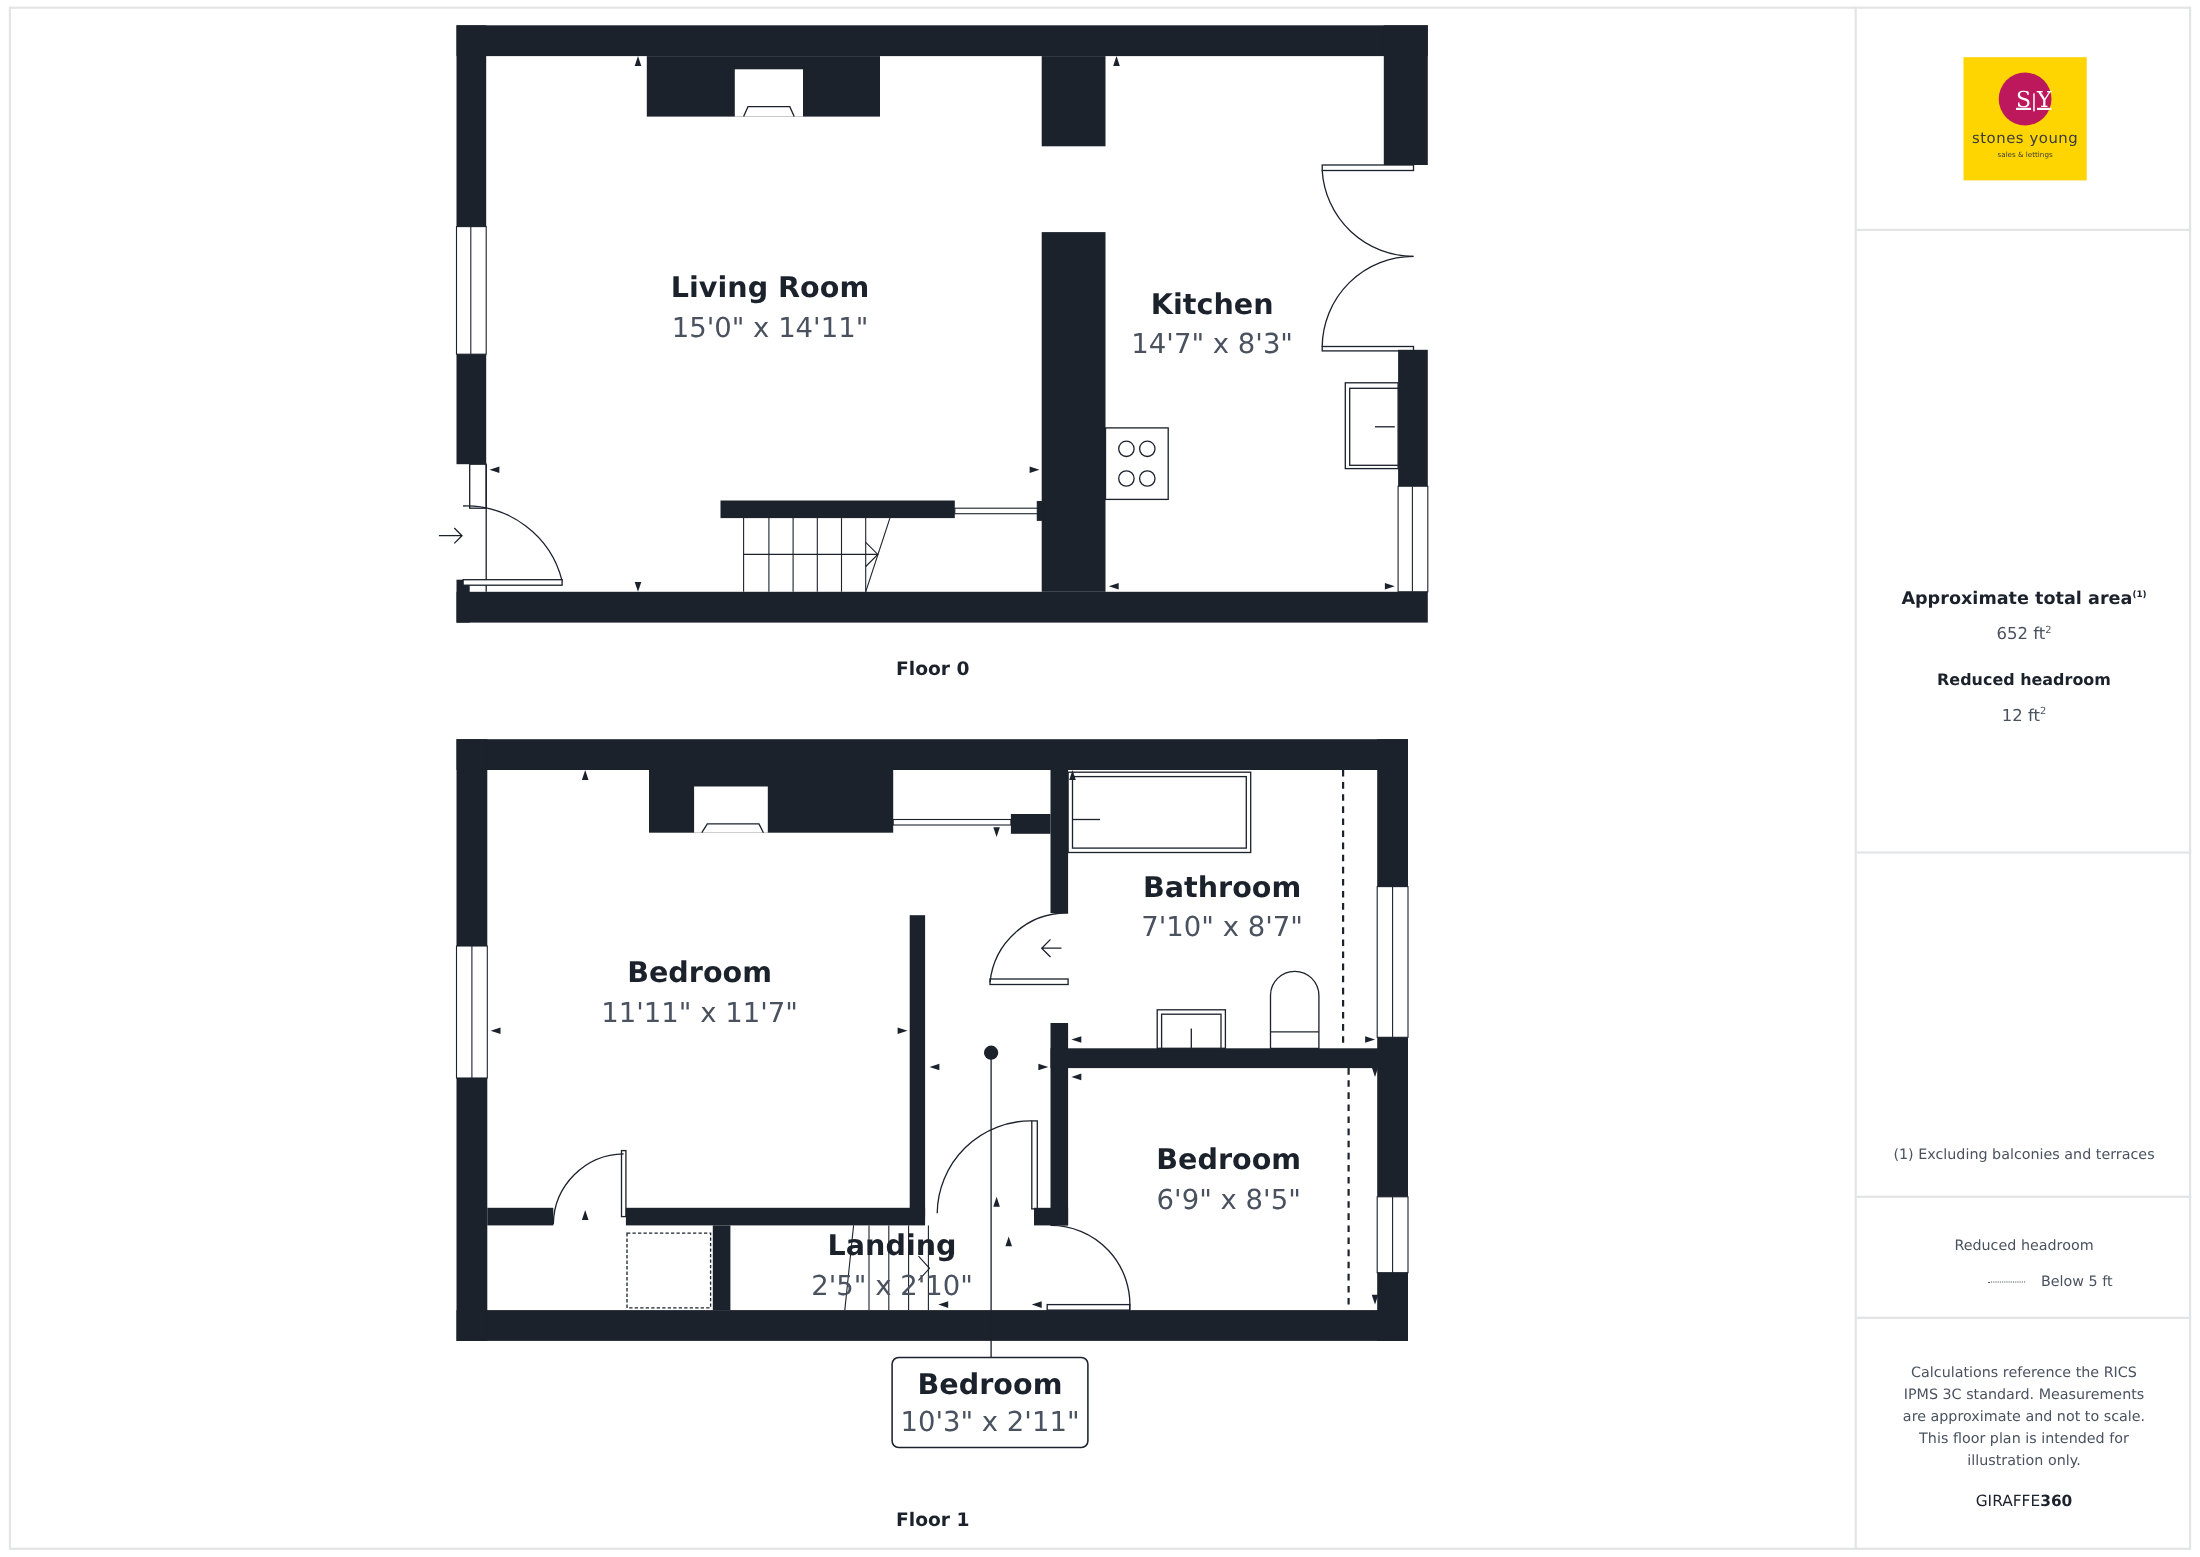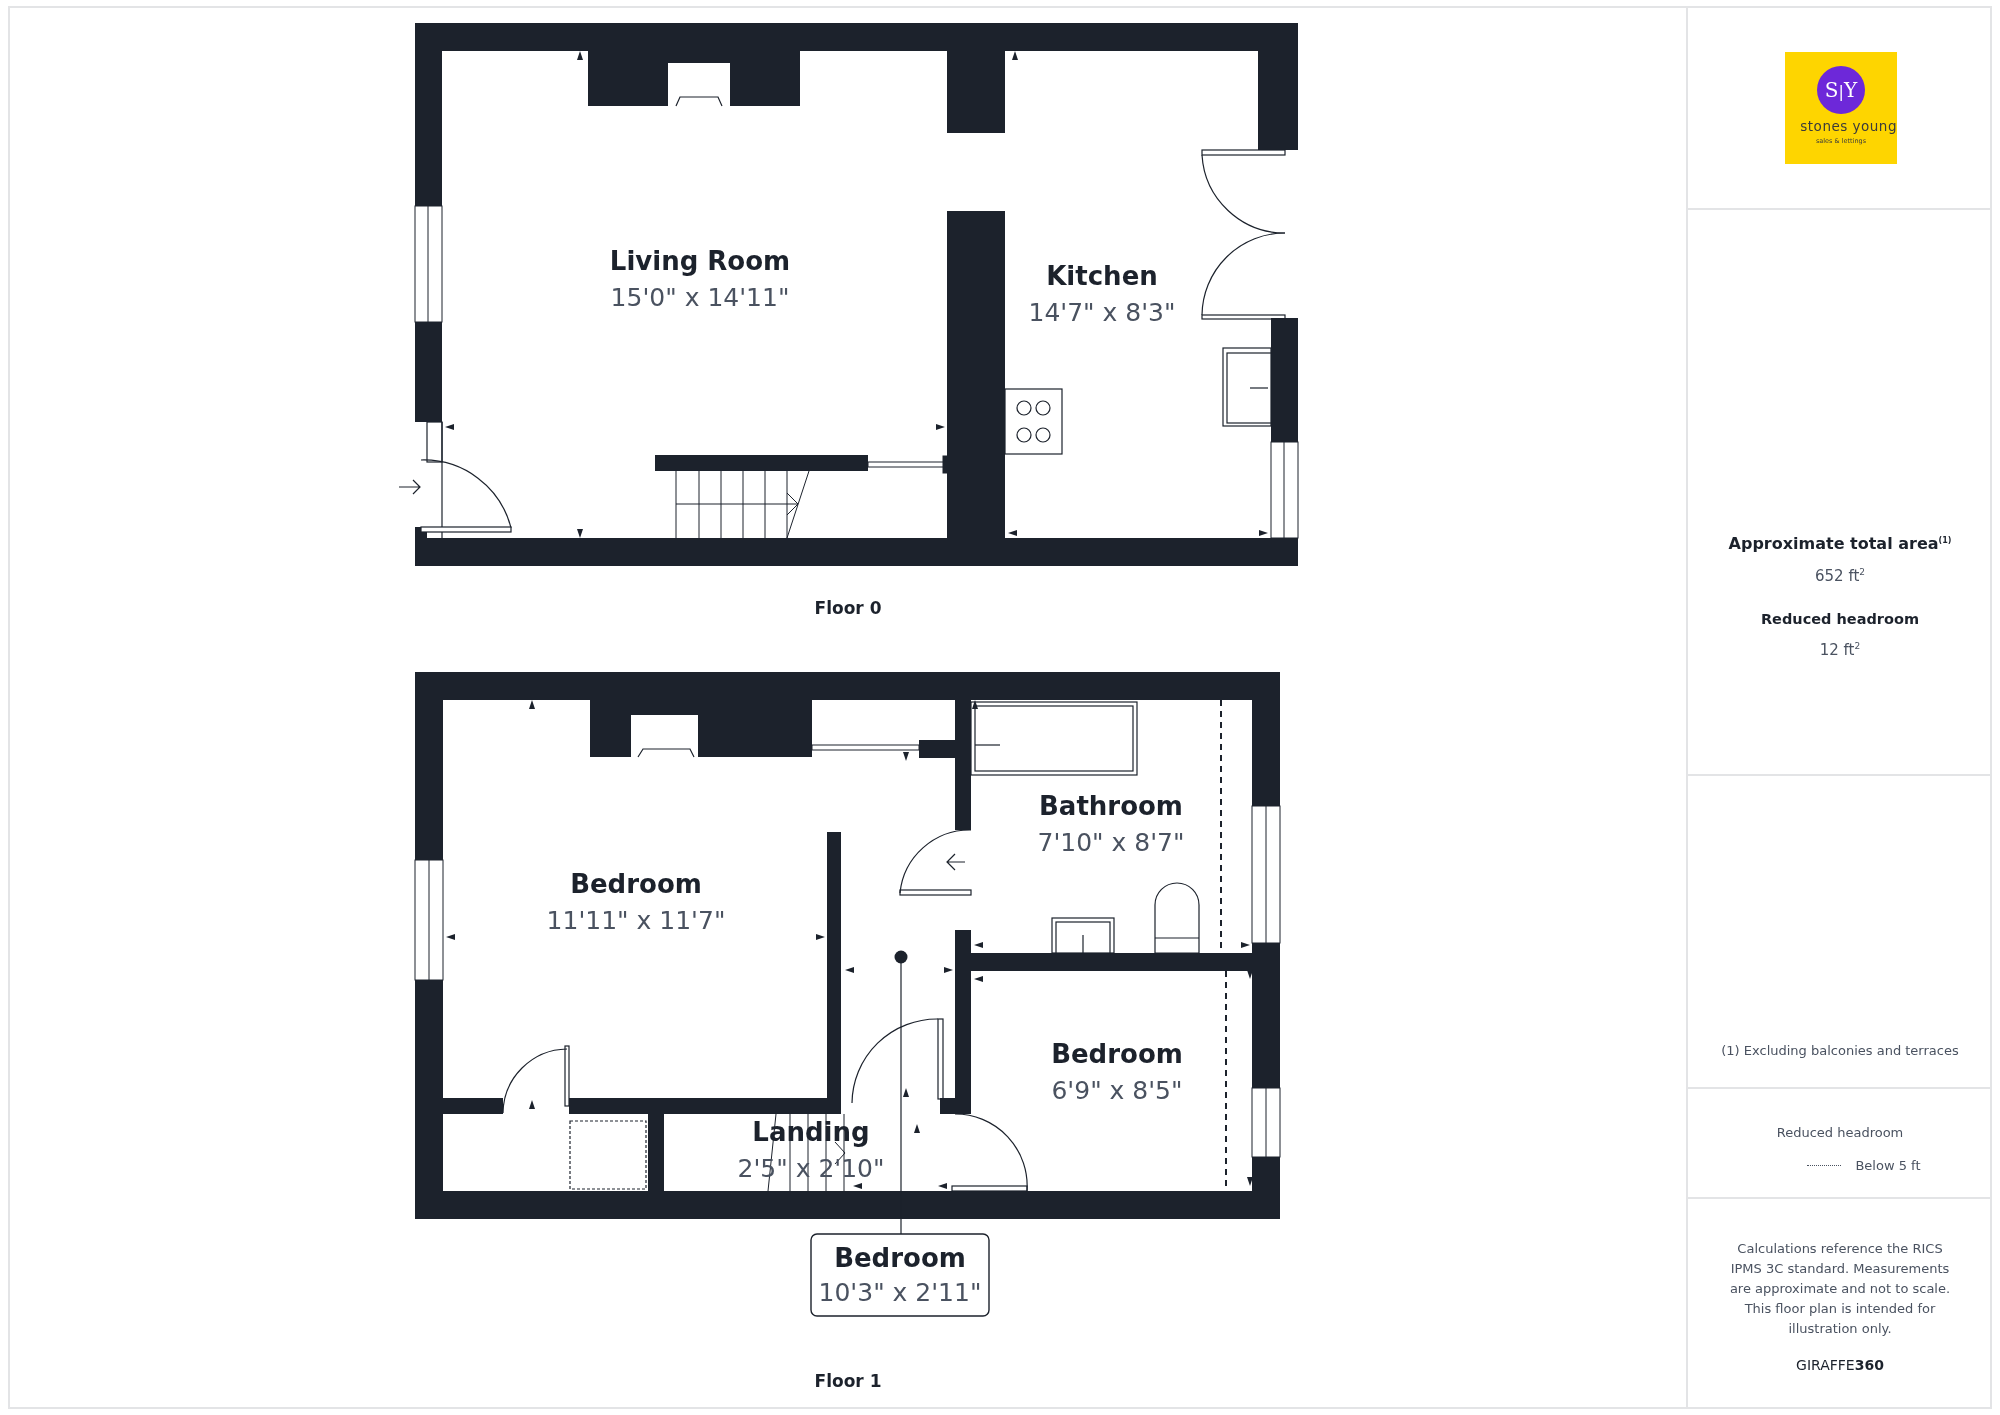--- a/index.html
+++ b/index.html
@@ -11,24 +11,24 @@
     .room-name { font-family: "DejaVu Sans", sans-serif; font-weight: bold; font-size: 26px; fill: #1c222c; }
     .room-dim { font-family: "DejaVu Sans", sans-serif; font-size: 25px; fill: #4a5260; }
     .floor-label { font-family: "DejaVu Sans", sans-serif; font-weight: bold; font-size: 17px; fill: #1c222c; }
 
     .sidebar { position: absolute; left: 1686px; top: 6px; width: 306px; height: 1403px;
                border-left: 2px solid #e3e4e6; box-sizing: border-box; }
     .sb-sec { position: absolute; left: 0; right: 0; border-bottom: 2px solid #e3e4e6;
               text-align: center; box-sizing: border-box; }
     .logo { position: absolute; left: 97px; top: 46px; width: 112px; height: 112px; background: #fed500; }
     .logo-circle { position: absolute; left: 32px; top: 14px; width: 48px; height: 48px; border-radius: 50%;
-                   background: #6d28d9; color: #fff; font-family: "DejaVu Serif", serif; font-size: 20px;
-                   line-height: 48px; text-align: center; }
+                   background: #be185d; color: #fff; font-family: "DejaVu Serif", serif; font-size: 20px;
+                   line-height: 48px; text-align: right; text-decoration: underline; }
     .logo-name { position: absolute; left: 0; right: 0; top: 66px; font-size: 13.5px; color: #3b3b3b;
-                 letter-spacing: 0.5px; text-align: right; }
+                 letter-spacing: 0.5px; text-align: center; }
     .logo-sub { position: absolute; left: 0; right: 0; top: 85px; font-size: 6.5px; color: #3b3b3b; text-align: center; }
     .area-title { font-weight: bold; font-size: 16px; color: #1c222c; }
     .area-title sup { font-size: 8px; }
     .area-val { font-size: 15px; color: #4a5260; margin-top: 14px; }
     .area-val sup { font-size: 9px; }
     .rh-title { font-weight: bold; font-size: 14.5px; color: #1c222c; margin-top: 26px; }
     .note { font-family: "DejaVu Sans", sans-serif; font-size: 13px; color: #4a5260; }
     .legend-row { display: flex; justify-content: center; align-items: center; gap: 14px; margin-top: 18px; margin-left: 48px; }
     .dots { width: 34px; border-top: 1.5px dotted #4a5260; height: 0; }
     .disclaimer { font-size: 13px; color: #4a5260; line-height: 20px; padding: 0 32px; }

